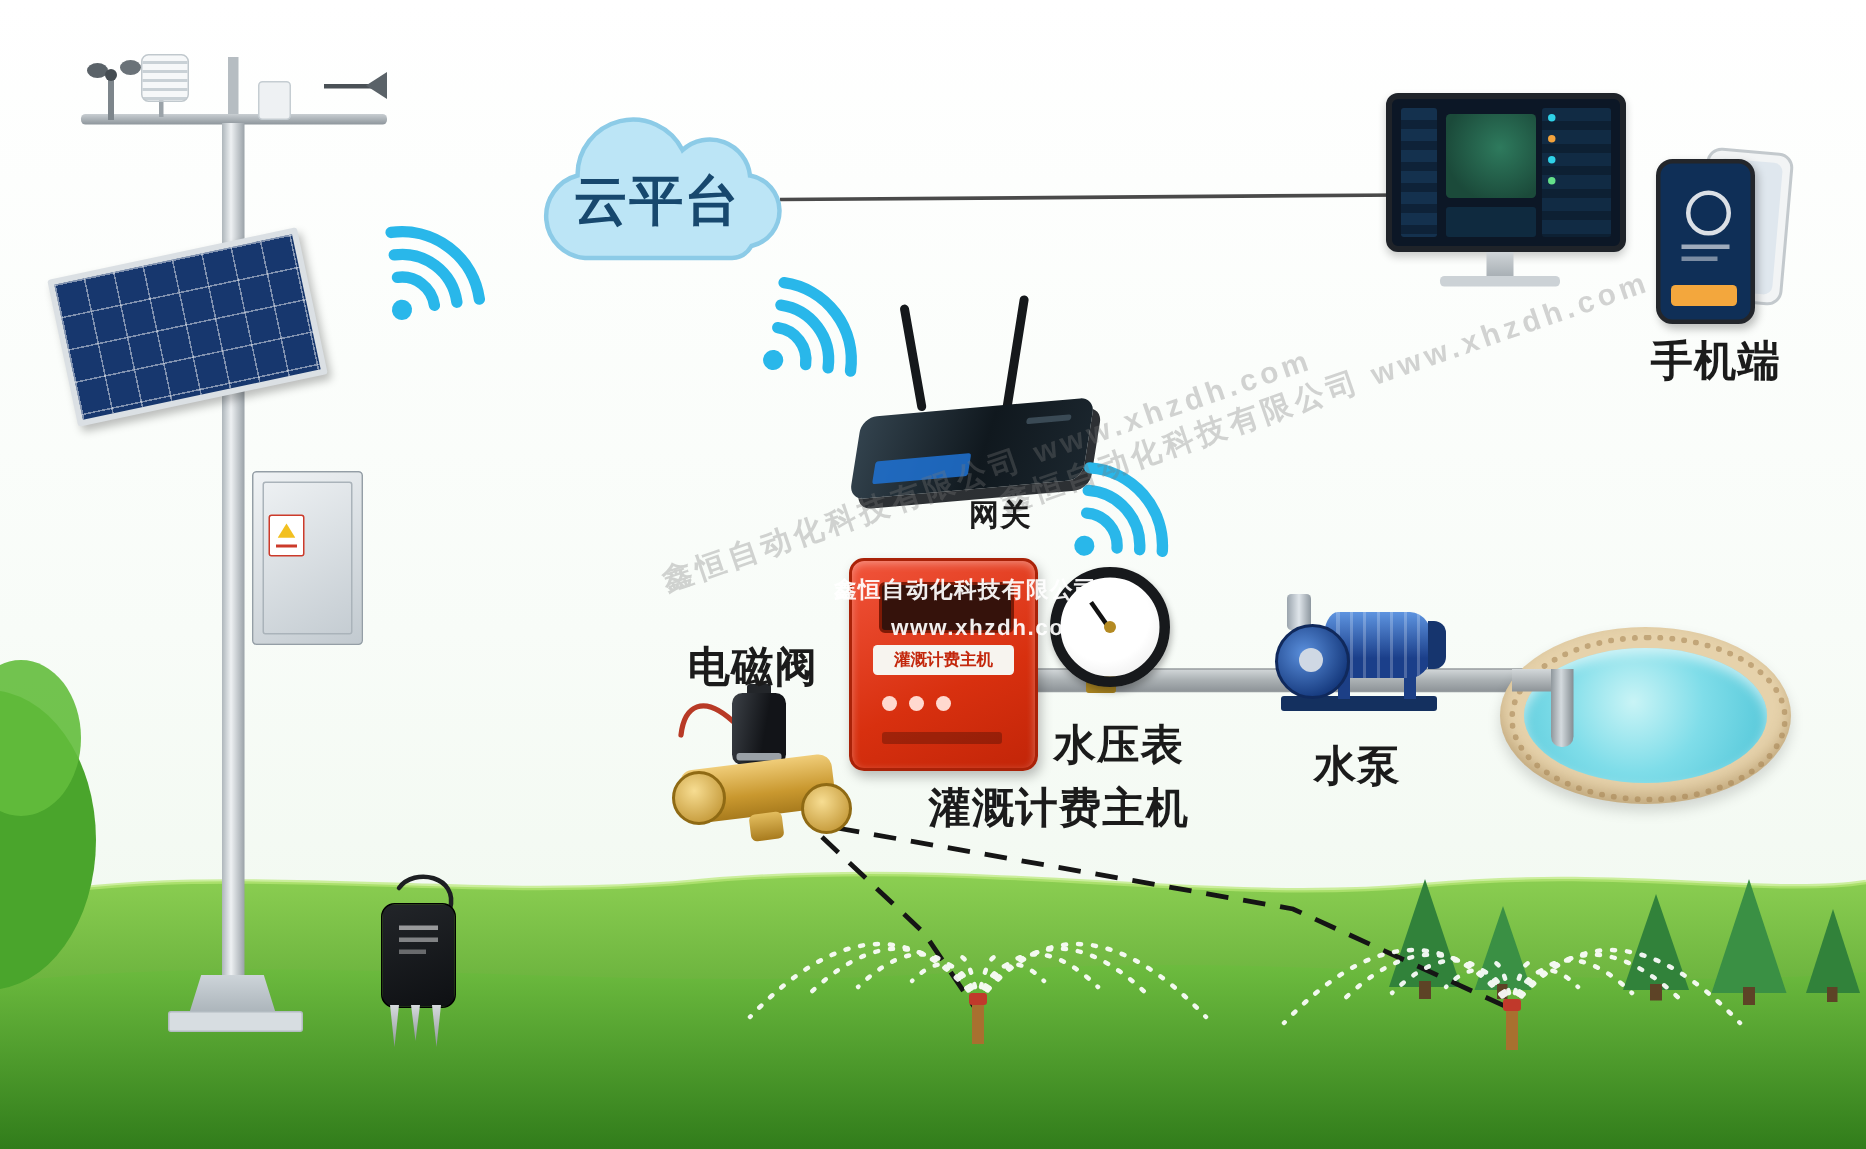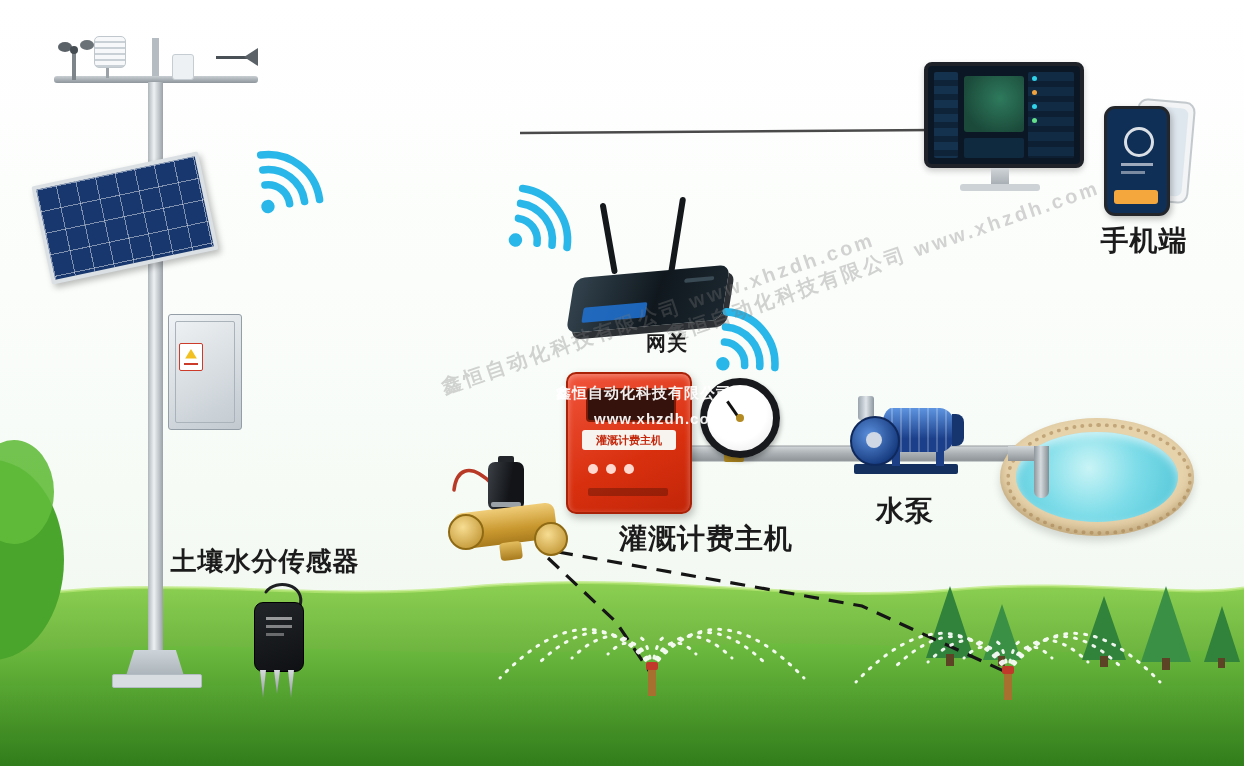--- a/index.html
+++ b/index.html
@@ -115,20 +115,26 @@
       <div class="abs" style="left:6px;top:6px;right:6px;bottom:6px;border:1px solid #aab3ba;border-radius:2px"></div>
       <div class="abs" style="left:10px;top:28px;width:22px;height:26px;background:#ffffff;border:1px solid #cc3a2a;border-radius:2px">
         <div class="abs" style="left:4px;top:4px;width:14px;height:12px;background:#f2c020;clip-path:polygon(50% 8%,92% 88%,8% 88%)"></div>
         <div class="abs" style="left:4px;top:19px;width:14px;height:2px;background:#cc3a2a"></div>
       </div>
     </div>
     <div class="abs" style="left:86px;top:620px;width:58px;height:26px;background:linear-gradient(#cdd4d9,#aab3b9);clip-path:polygon(14% 0,86% 0,100% 100%,0 100%)"></div>
     <div class="abs" style="left:72px;top:644px;width:88px;height:12px;background:#d7dde1;border:1px solid #b3bcc2;border-radius:2px"></div>
   </div>
 
+  <div class="abs" style="left:338px;top:60px;width:200px;height:135px">
+    <svg width="200" height="135" viewBox="0 0 200 135">
+      <path class="cloud-shape" d="M52,112 a28,28 0 0 1 -5,-55 a37,37 0 0 1 70,-17 a27,27 0 0 1 45,17 a24,24 0 0 1 1,47 a16,16 0 0 1 -13,8 z"></path>
+    </svg>
+    <div class="lbl" style="left:0;right:0;top:50px;font-size:36px;color:var(--cloud-text)">云平台</div>
+  </div>
 
   <div class="abs" style="left:560px;top:192px;width:180px;height:150px">
     <div class="abs" style="left:52px;top:10px;width:6px;height:72px;background:#15181b;border-radius:3px;transform:rotate(-10deg);transform-origin:bottom center"></div>
     <div class="abs" style="left:108px;top:4px;width:6px;height:78px;background:#15181b;border-radius:3px;transform:rotate(9deg);transform-origin:bottom center"></div>
     <div class="abs" style="left:10px;top:80px;width:156px;height:54px;background:linear-gradient(100deg,#33434e,#10181e 55%,#1b262e);border-radius:10px;transform:rotate(-5deg) skewX(-14deg);box-shadow:6px 7px 0 rgba(8,12,16,.85)">
       <div class="abs" style="left:14px;bottom:9px;width:64px;height:15px;background:#1f72d4;border-radius:2px;opacity:.85"></div>
       <div class="abs" style="right:14px;top:10px;width:30px;height:4px;background:#3a4a55;border-radius:2px"></div>
     </div>
   </div>
 
@@ -247,17 +253,18 @@
     </svg>
   </div>
 
   <div class="abs wm-diagonal" style="left:430px;top:300px;transform:rotate(-19deg)">鑫恒自动化科技有限公司 www.xhzdh.com</div>
   <div class="abs wm-diagonal" style="left:655px;top:248px;transform:rotate(-19deg)">鑫恒自动化科技有限公司 www.xhzdh.com</div>
   <div class="abs wm-white" style="left:556px;top:384px;font-size:15px">鑫恒自动化科技有限公司</div>
   <div class="abs wm-white" style="left:594px;top:410px;font-size:15px">www.xhzdh.com</div>
 
   <div class="lbl" style="left:1094px;top:222px;width:100px;font-size:28px">手机端</div>
   <div class="lbl" style="left:612px;top:330px;width:110px;font-size:20px">网关</div>
+  <div class="lbl" style="left:444px;top:426px;width:116px;font-size:28px">电磁阀</div>
+  <div class="lbl" style="left:686px;top:478px;width:120px;font-size:28px">水压表</div>
   <div class="lbl" style="left:606px;top:520px;width:200px;font-size:28px">灌溉计费主机</div>
   <div class="lbl" style="left:860px;top:492px;width:90px;font-size:28px">水泵</div>
-  <div class="lbl" style="left:150px;top:544px;width:230px;font-size:26px">土壤水分传感器</div>
 
 </div>
 
 </body></html>

